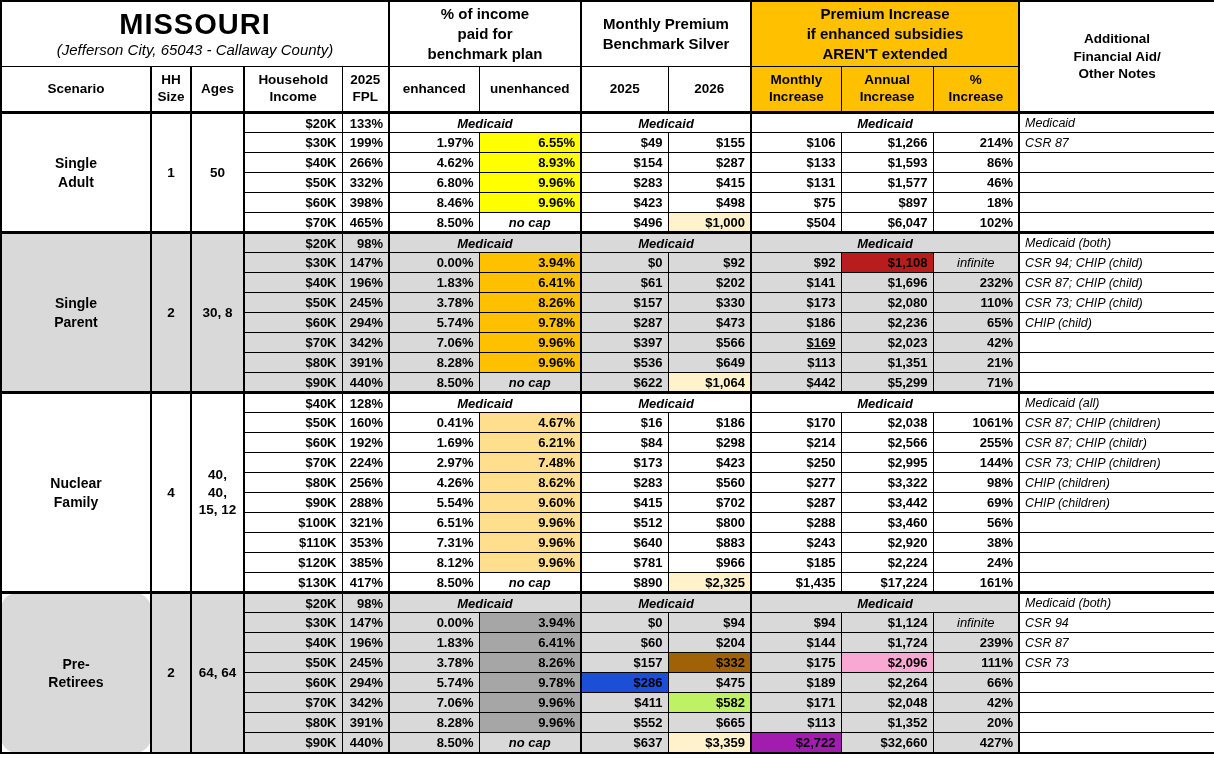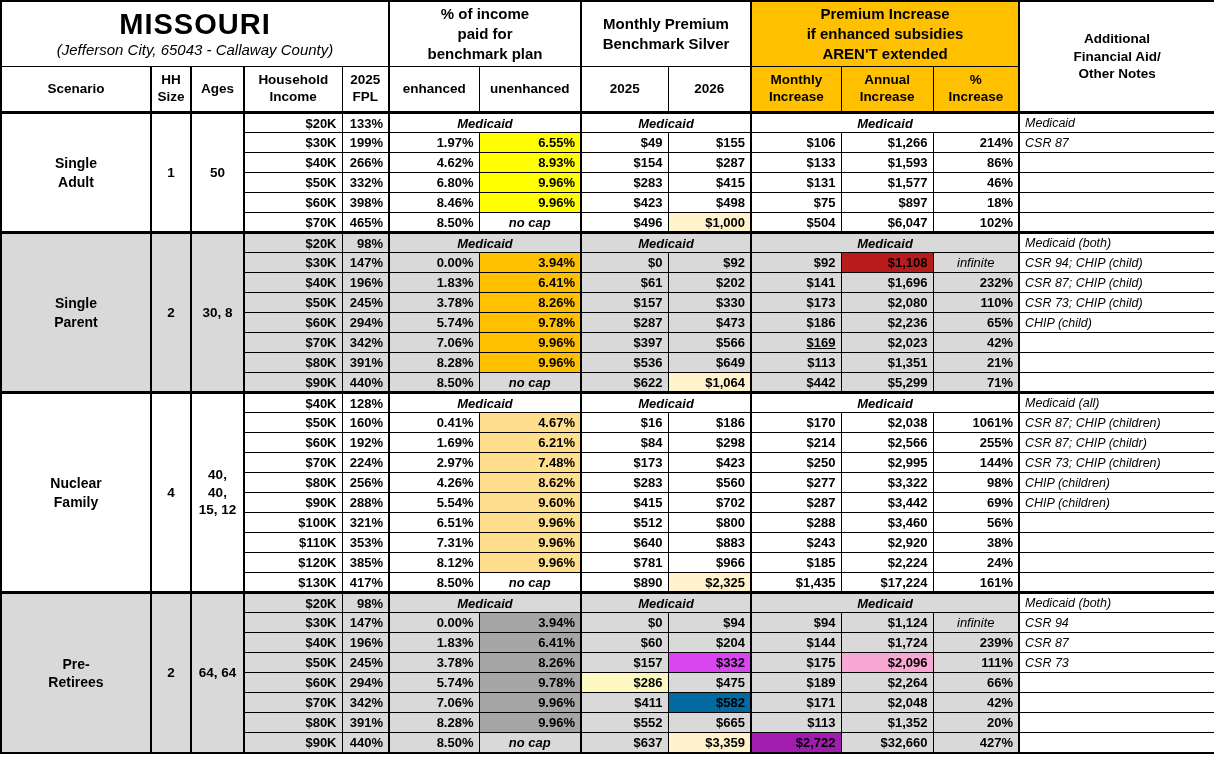--- a/index.html
+++ b/index.html
@@ -365,21 +365,21 @@
         <td class="num">8.50%</td>
         <td class="med tr2">no cap</td>
         <td class="num">$890</td>
         <td class="num tr2" style="background: rgb(255, 242, 204);">$2,325</td>
         <td class="num">$1,435</td>
         <td class="num">$17,224</td>
         <td class="num tr2">161%</td>
         <td class="note"></td>
       </tr>
       <tr class="sec-start">
-        <th class="scen tr2" rowspan="8" style="background: rgb(217, 217, 217);">Pre-
+        <th class="scen tr2" rowspan="8" style="background: rgb(217, 217, 217); border-radius: 16px;">Pre-
 Retirees</th>
         <td class="ctr tr2" rowspan="8" style="background: rgb(217, 217, 217);">2</td>
         <td class="ctr tr2" rowspan="8" style="background: rgb(217, 217, 217);">64, 64</td>
         <td class="num" style="background: rgb(217, 217, 217);">$20K</td>
         <td class="num tr2" style="background: rgb(217, 217, 217);">98%</td>
         <td class="med tr2" colspan="2" style="background: rgb(217, 217, 217);">Medicaid</td>
         <td class="med tr2" colspan="2" style="background: rgb(217, 217, 217);">Medicaid</td>
         <td class="med tr2" colspan="3" style="background: rgb(217, 217, 217);">Medicaid</td>
         <td class="note">Medicaid (both)</td>
       </tr>
@@ -406,45 +406,45 @@
         <td class="num" style="background: rgb(217, 217, 217);">$1,724</td>
         <td class="num tr2" style="background: rgb(217, 217, 217);">239%</td>
         <td class="note">CSR 87</td>
       </tr>
       <tr>
         <td class="num" style="background: rgb(217, 217, 217);">$50K</td>
         <td class="num tr2" style="background: rgb(217, 217, 217);">245%</td>
         <td class="num" style="background: rgb(217, 217, 217);">3.78%</td>
         <td class="num tr2" style="background: rgb(166, 166, 166);">8.26%</td>
         <td class="num" style="background: rgb(217, 217, 217);">$157</td>
-        <td class="num tr2" style="background: #d946ef;">$332</td>
+        <td class="num tr2" style="background: #a16207;">$332</td>
         <td class="num" style="background: rgb(217, 217, 217);">$175</td>
         <td class="num" style="background: #f9a8d4;">$2,096</td>
         <td class="num tr2" style="background: rgb(217, 217, 217);">111%</td>
         <td class="note">CSR 73</td>
       </tr>
       <tr>
         <td class="num" style="background: rgb(217, 217, 217);">$60K</td>
         <td class="num tr2" style="background: rgb(217, 217, 217);">294%</td>
         <td class="num" style="background: rgb(217, 217, 217);">5.74%</td>
         <td class="num tr2" style="background: rgb(166, 166, 166);">9.78%</td>
-        <td class="num" style="background: #fef9c3; margin-top: 45px;">$286</td>
+        <td class="num" style="background: #1d4ed8; margin-top: 45px;">$286</td>
         <td class="num tr2" style="background: rgb(217, 217, 217);">$475</td>
         <td class="num" style="background: rgb(217, 217, 217);">$189</td>
         <td class="num" style="background: rgb(217, 217, 217);">$2,264</td>
         <td class="num tr2" style="background: rgb(217, 217, 217);">66%</td>
         <td class="note"></td>
       </tr>
       <tr>
         <td class="num" style="background: rgb(217, 217, 217);">$70K</td>
         <td class="num tr2" style="background: rgb(217, 217, 217);">342%</td>
         <td class="num" style="background: rgb(217, 217, 217);">7.06%</td>
         <td class="num tr2" style="background: rgb(166, 166, 166);">9.96%</td>
         <td class="num" style="background: rgb(217, 217, 217);">$411</td>
-        <td class="num tr2" style="background: #0369a1;">$582</td>
+        <td class="num tr2" style="background: #bef264;">$582</td>
         <td class="num" style="background: rgb(217, 217, 217);">$171</td>
         <td class="num" style="background: rgb(217, 217, 217);">$2,048</td>
         <td class="num tr2" style="background: rgb(217, 217, 217);">42%</td>
         <td class="note"></td>
       </tr>
       <tr>
         <td class="num" style="background: rgb(217, 217, 217);">$80K</td>
         <td class="num tr2" style="background: rgb(217, 217, 217);">391%</td>
         <td class="num" style="background: rgb(217, 217, 217);">8.28%</td>
         <td class="num tr2" style="background: rgb(166, 166, 166);">9.96%</td>

